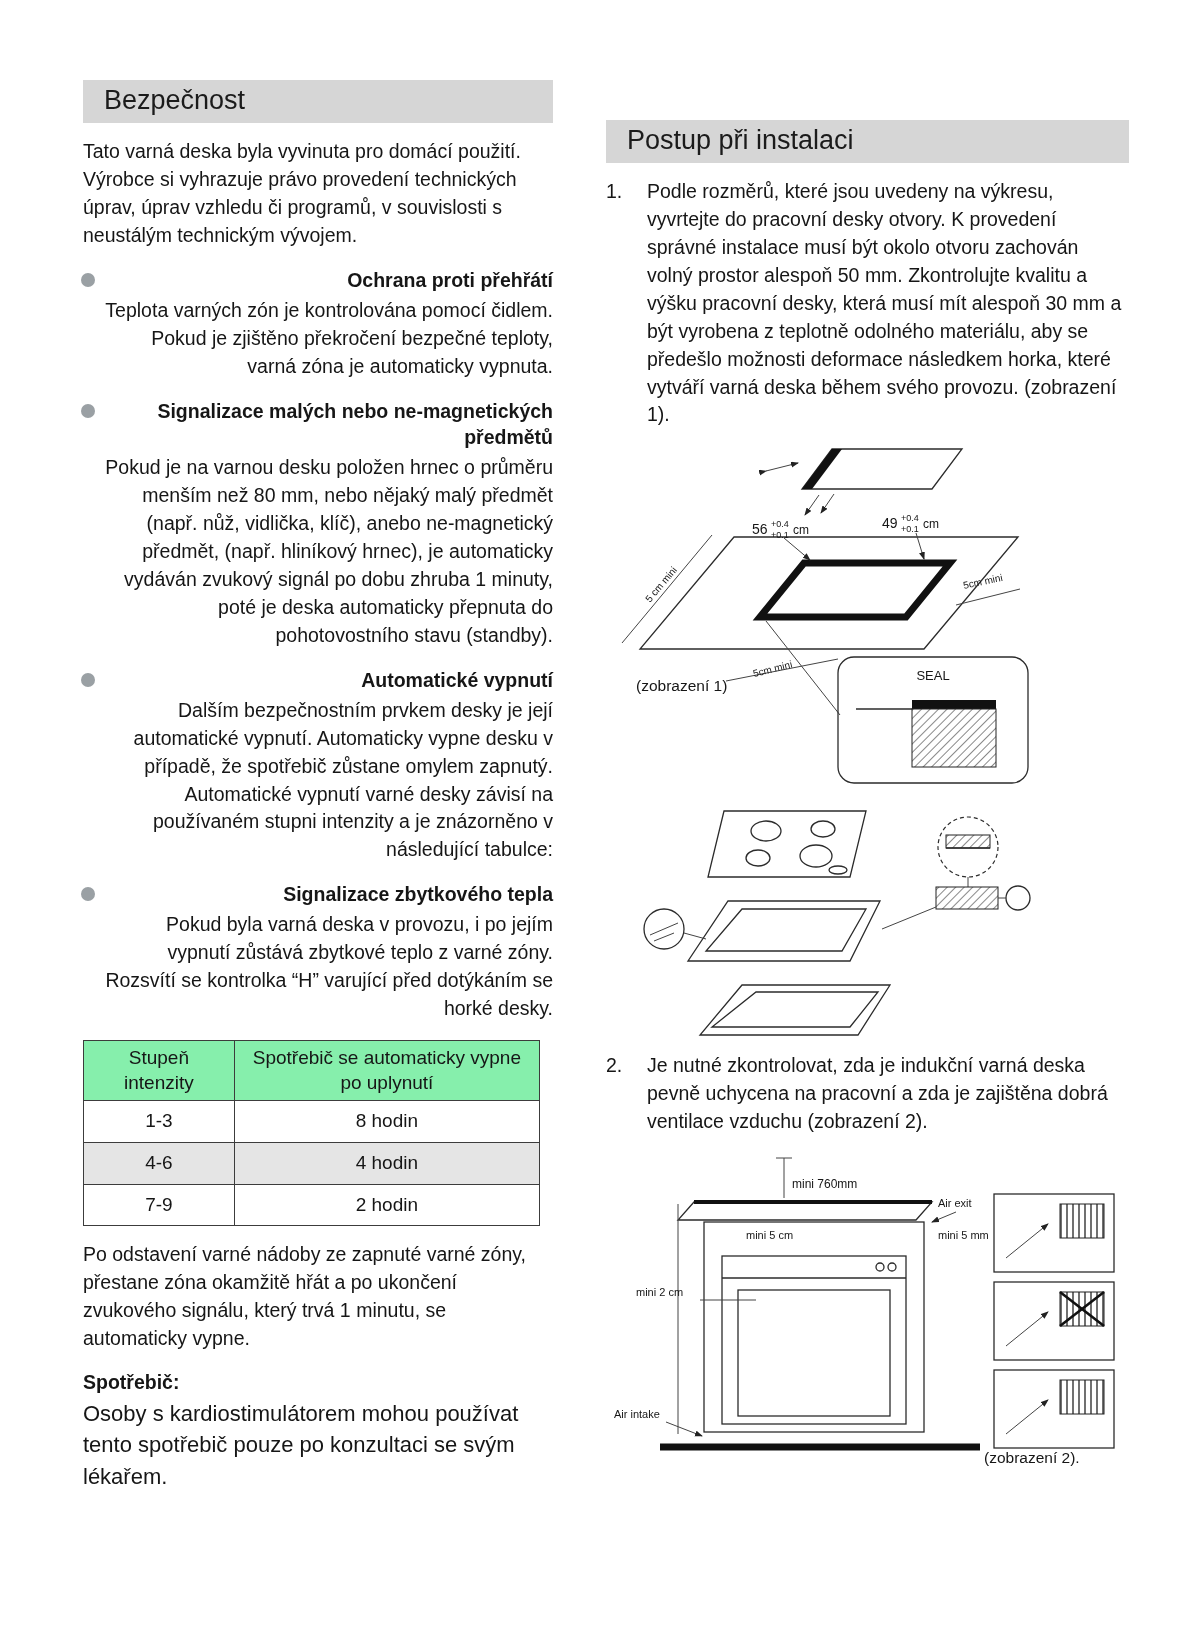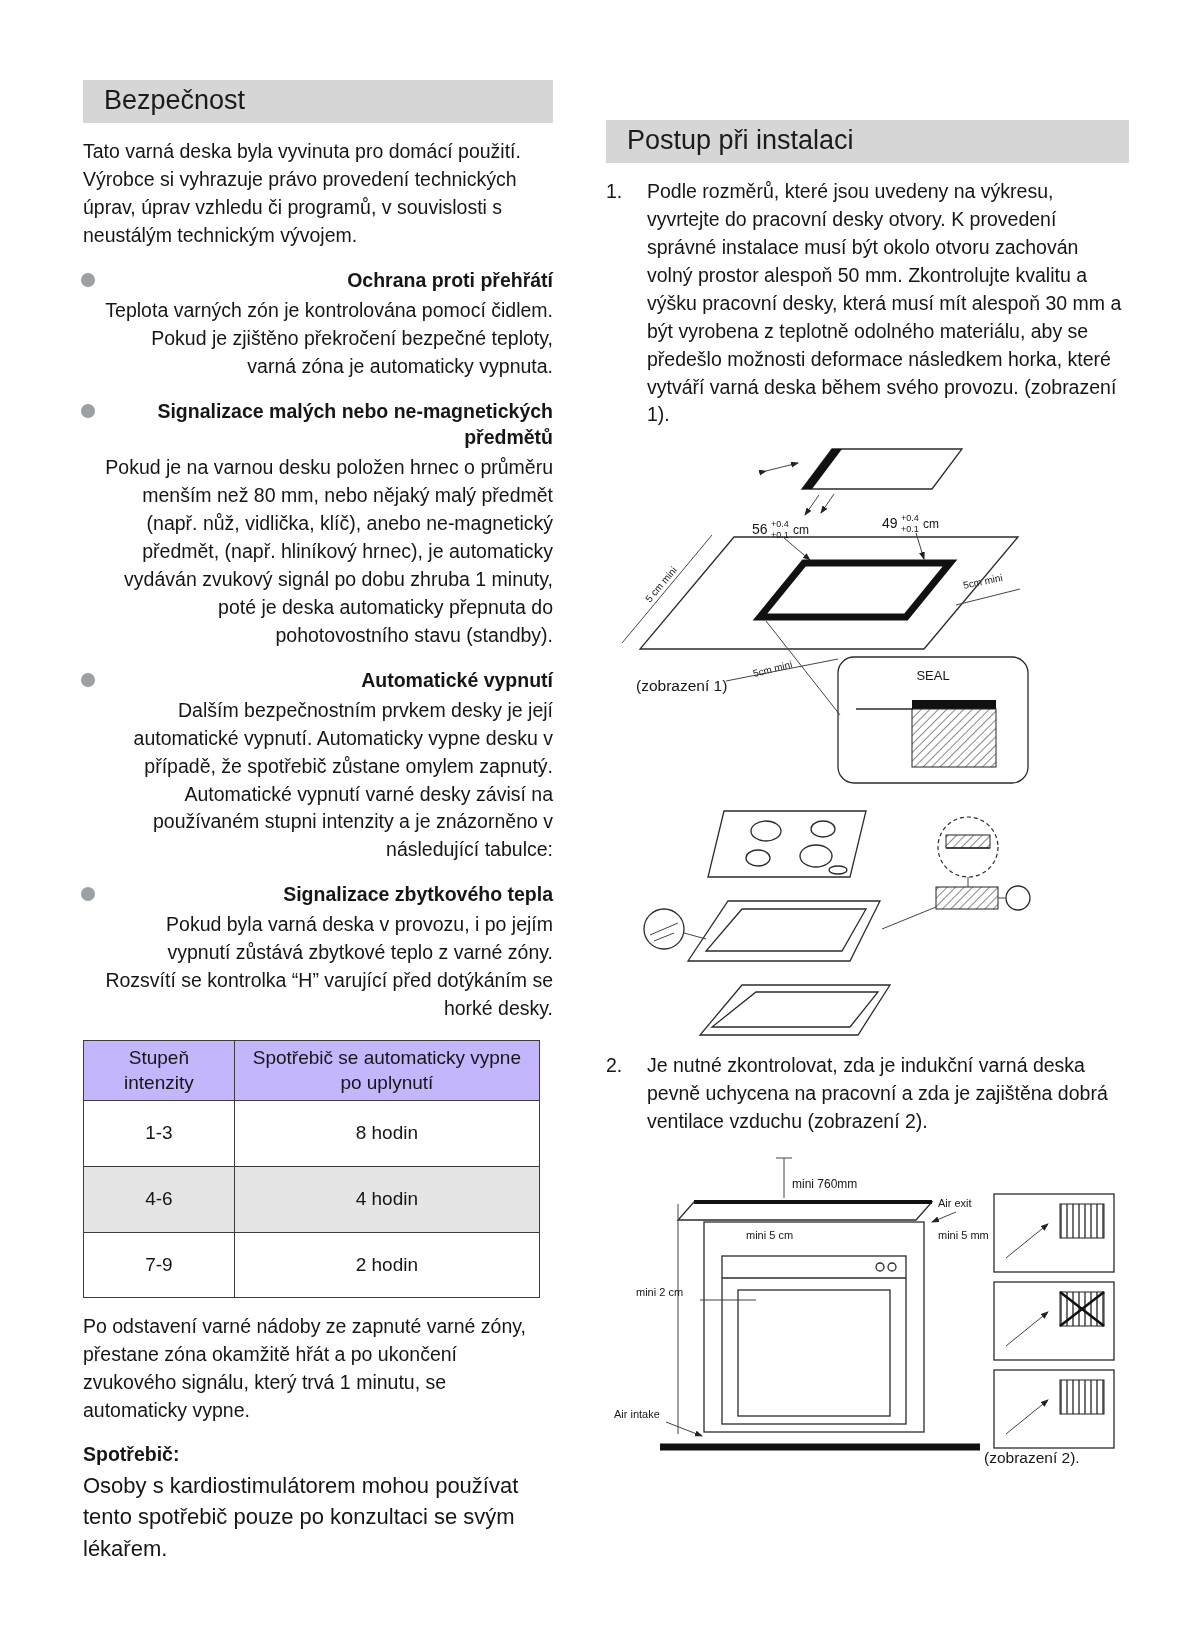--- a/index.html
+++ b/index.html
@@ -21,22 +21,22 @@
     position:absolute; left:-2px; top:6px; width:14px; height:14px;
     border-radius:50%; background:#9aa0a4;
   }
   .sec-title { font-weight:bold; font-size:19.5px; line-height:1.35; }
   .sec-text  { font-size:19.5px; line-height:1.43; margin-top:4px; }
   table.auto { border-collapse:collapse; margin-top:17px; width:457px; }
   table.auto th, table.auto td {
     border:1.5px solid #3c3c3c; font-size:19px; text-align:center;
     line-height:1.3;
   }
-  table.auto th { background:#c4b5fd; font-weight:normal; padding:5px 8px; }
-  table.auto td { padding:20px 6px; background:#ffffff; }
+  table.auto th { background:#86efac; font-weight:normal; padding:5px 8px; }
+  table.auto td { padding:8px 6px; background:#ffffff; }
   table.auto tr.shade td { background:#e5e5e5; }
   .warn-title { font-weight:bold; font-size:19.5px; margin-top:18px; }
   .warn-text  { font-size:22px; line-height:1.43; margin-top:4px; }
   .num-item { display:flex; margin-top:15px; }
   .num { width:41px; flex:none; font-size:19.5px; line-height:1.43; }
   .num-text { flex:1; font-size:19.5px; line-height:1.43; }
   .fig { display:block; margin-top:8px; }
   .fig1 { margin-left:10px; }
   .fig2 { margin-left:2px; }
   svg text { font-family:"Liberation Sans", sans-serif; fill:#161616; }

